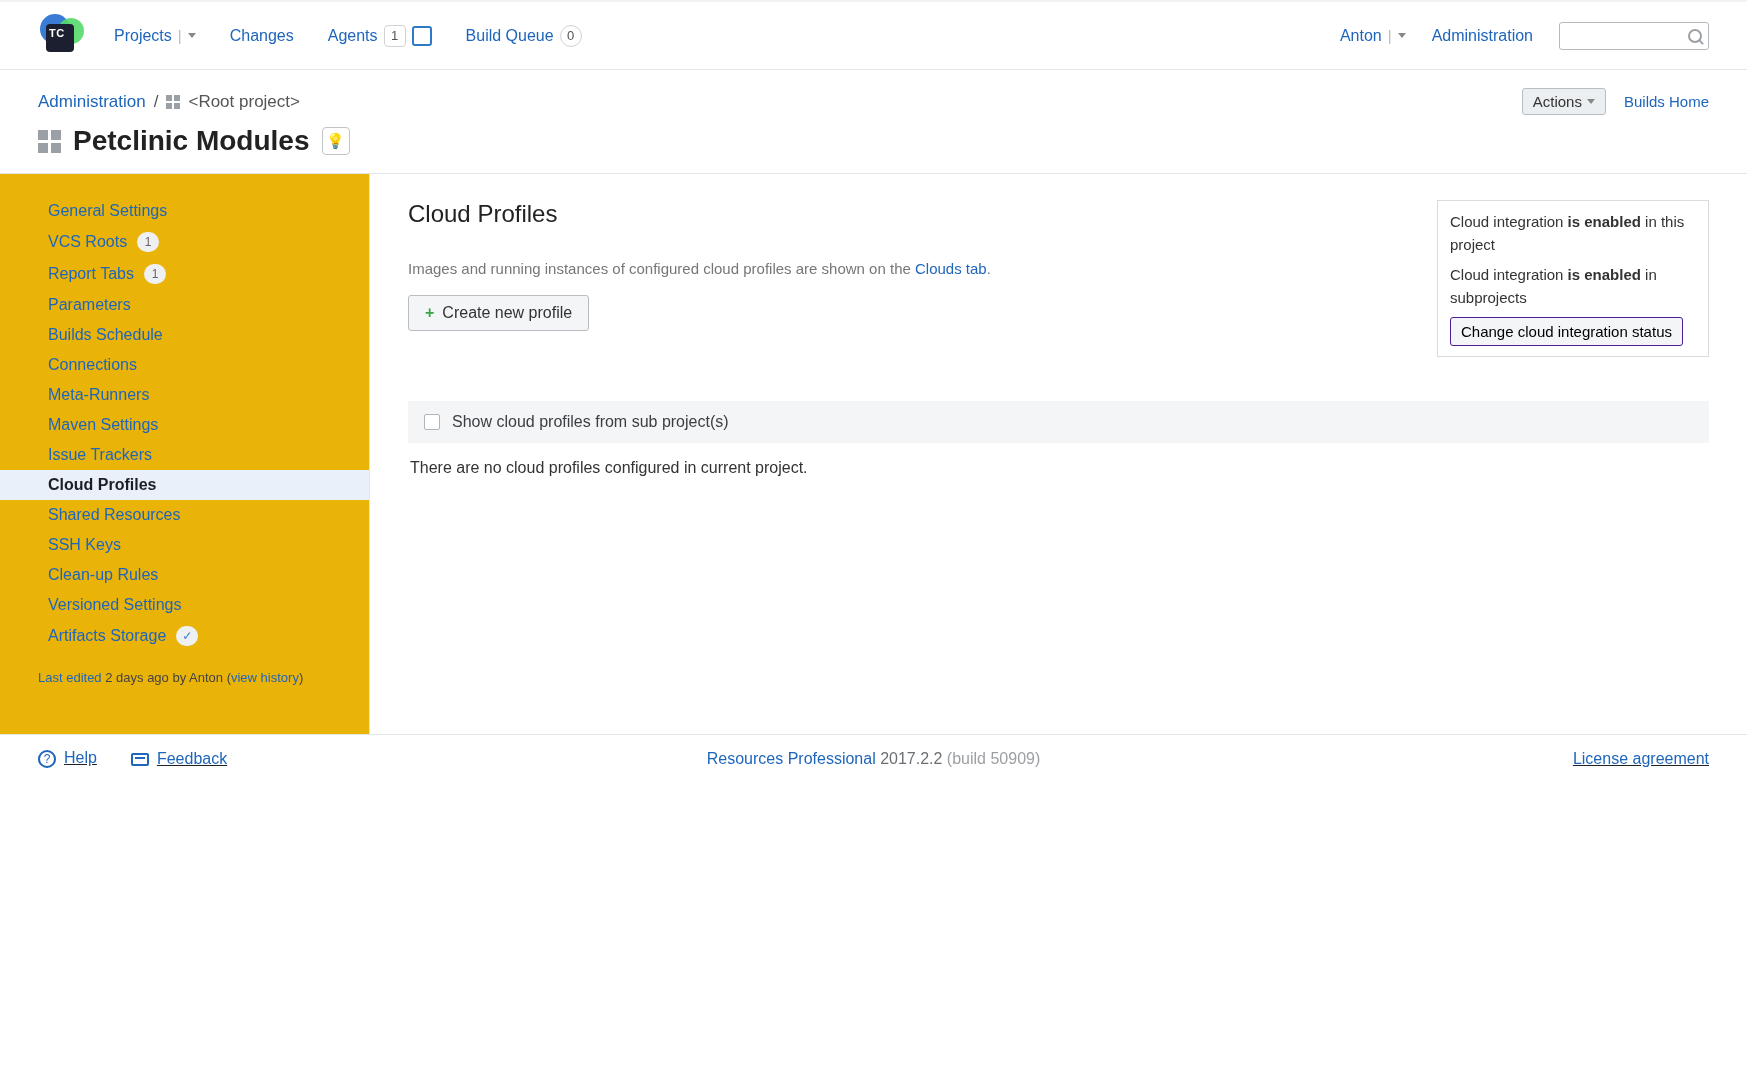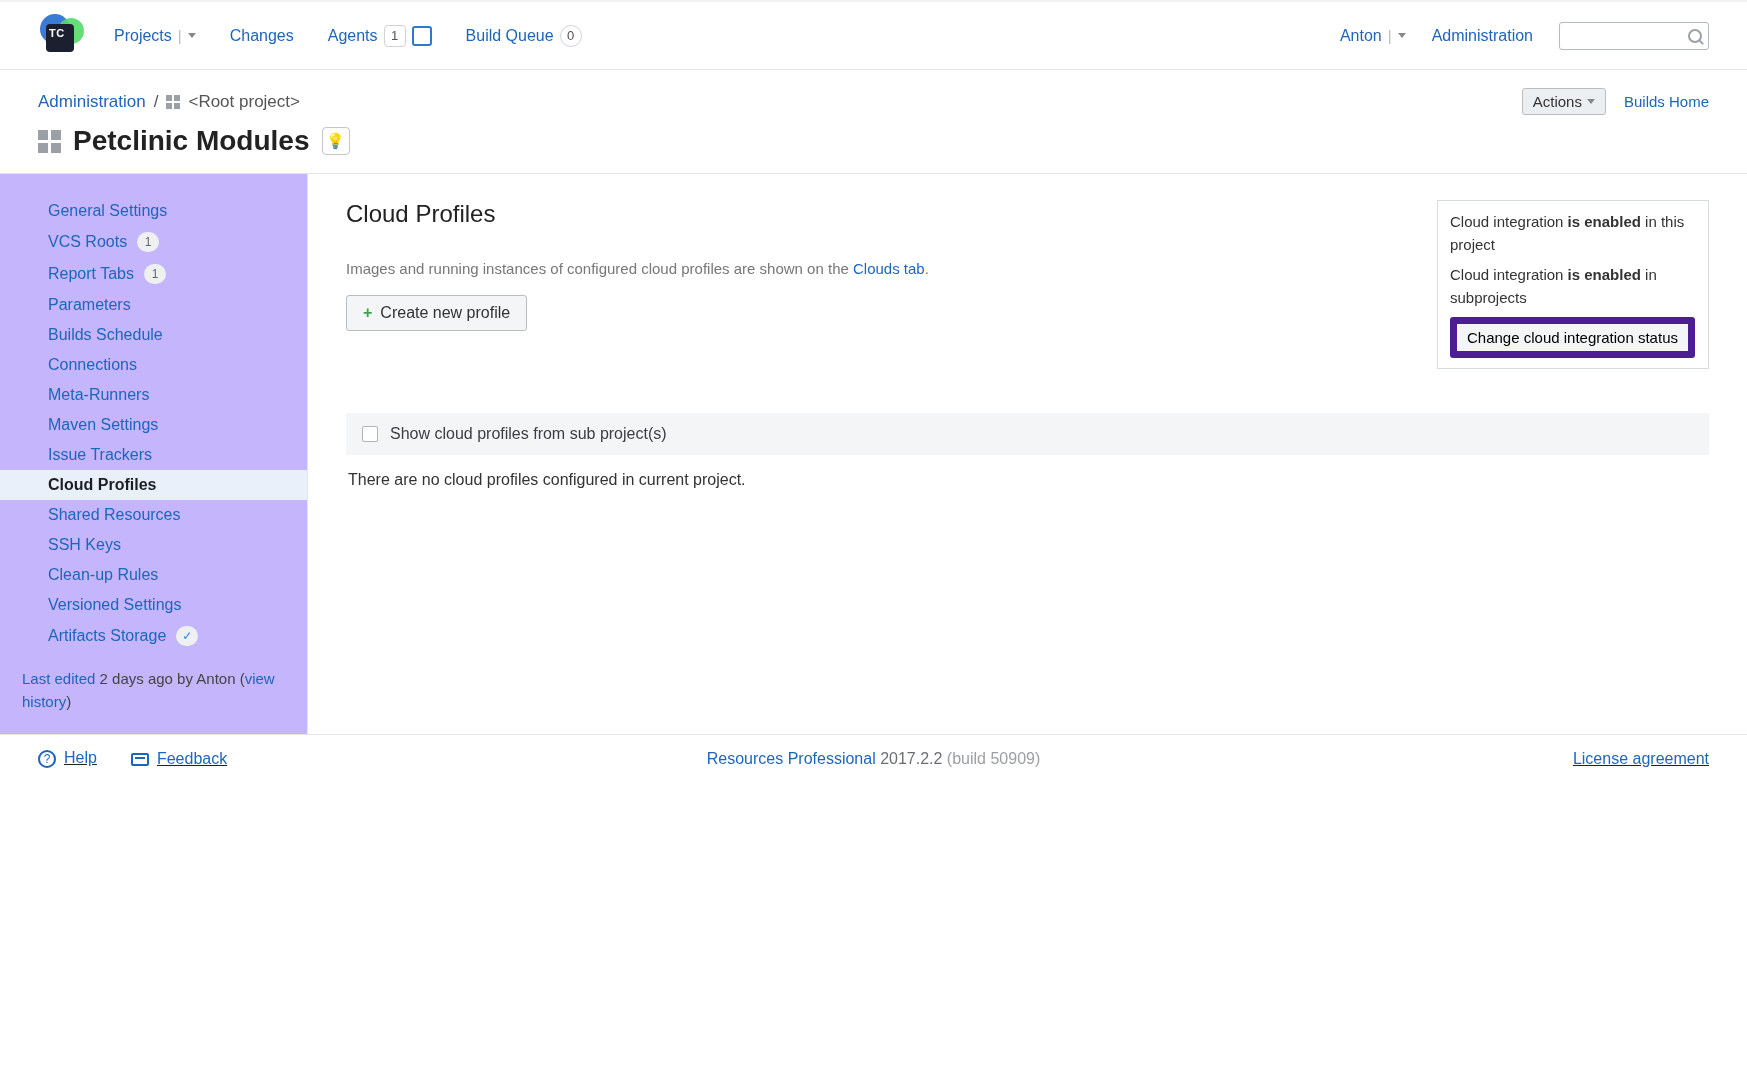--- a/index.html
+++ b/index.html
@@ -34,37 +34,37 @@
     .bc-right { margin-left:auto; display:flex; align-items:center; gap:18px; }
     .actions-btn { background:#eceff1; border:1px solid #b9bdc2; border-radius:3px; padding:4px 10px; font-size:15px; color:#333; display:flex; align-items:center; gap:5px; cursor:pointer; }
     .title-row { display:flex; align-items:center; gap:12px; padding:10px 0 16px 0; }
     .grid-icon-lg { display:inline-grid; grid-template-columns:10px 10px; grid-template-rows:10px 10px; gap:3px; }
     .grid-icon-lg span { background:#9aa0a6; }
     .page-title { font-size:28px; font-weight:700; color:#222; }
     .hint-bulb { width:28px; height:28px; border:1px solid #c1c5c9; border-radius:4px; display:flex; align-items:center; justify-content:center; color:#4a90e2; font-size:15px; cursor:pointer; background:#fff; }
 
     
     .content { display:flex; min-height:560px; }
-    .sidebar { width:308px; border-right:1px solid #e3e5e6; background:#c4b5fd; padding:22px 0 18px 0; }
+    .sidebar { width:370px; border-right:1px solid #e3e5e6; background:#eab308; padding:22px 0 18px 0; }
     .side-item { padding:6px 14px 6px 48px; font-size:16px; color:#1e65bc; cursor:pointer; display:flex; align-items:center; gap:10px; }
     .side-item.active { background:#e9f0fa; color:#1b1f23; font-weight:700; border-left:0; }
     .pill { display:inline-flex; align-items:center; justify-content:center; min-width:22px; height:20px; background:#eef0f2; border-radius:10px; font-size:12px; color:#666; padding:0 6px; }
     .pill.check { color:#3582d6; }
-    .side-meta { padding:16px 14px 0 22px; font-size:15px; color:#444; line-height:1.5; }
+    .side-meta { padding:16px 14px 0 38px; font-size:13px; color:#444; line-height:1.5; }
 
     .main { flex:1; padding:26px 38px 30px 38px; }
     .main-top { display:flex; align-items:flex-start; gap:28px; }
     .main-left { flex:1; }
     .section-title { font-size:24px; font-weight:500; color:#222; margin-bottom:6px; }
     .section-sub { font-size:15px; color:#777; margin-bottom:18px;margin-top:32px; }
     .create-btn { border:1px solid #b9bdc2; background:#f3f5f6; border-radius:3px; padding:8px 16px; font-size:16px; color:#333; display:inline-flex; align-items:center; gap:8px; cursor:pointer; }
     .plus { color:#3aa54a; font-weight:700; font-size:16px; }
     .info-card { width:272px; border:1px solid #d9dcdf; padding:10px 12px; font-size:15px; color:#333; line-height:1.5; }
     .info-card p { margin-bottom:8px; }
-    .change-btn { border:7px solid #4c1d95; background:#f3f5f6; border-radius:3px; padding:5px 10px; font-size:15px; cursor:pointer; }
+    .change-btn { border:1px solid #4c1d95; background:#f3f5f6; border-radius:3px; padding:5px 10px; font-size:15px; cursor:pointer; }
     .filter-bar { margin-top:44px; background:#f3f5f6; padding:12px 16px; display:flex; align-items:center; gap:12px; font-size:16px; color:#3b3f43; }
     .chk { width:16px; height:16px; border:1px solid #b1b5ba; border-radius:2px; background:#fff; }
     .empty-msg { padding:16px 2px; font-size:16px; color:#333; }
 
     
     .footer { border-top:1px solid #e3e5e6; display:flex; align-items:center; padding:14px 38px; font-size:16px;text-decoration:underline; }
     .footer-left { display:flex; align-items:center; gap:34px; }
     .footer-mid { position:absolute; left:50%; transform:translateX(-50%); color:#6b6f73; }
     .footer-mid a { color:#1e65bc; }
     .footer-right { margin-left:auto; }

